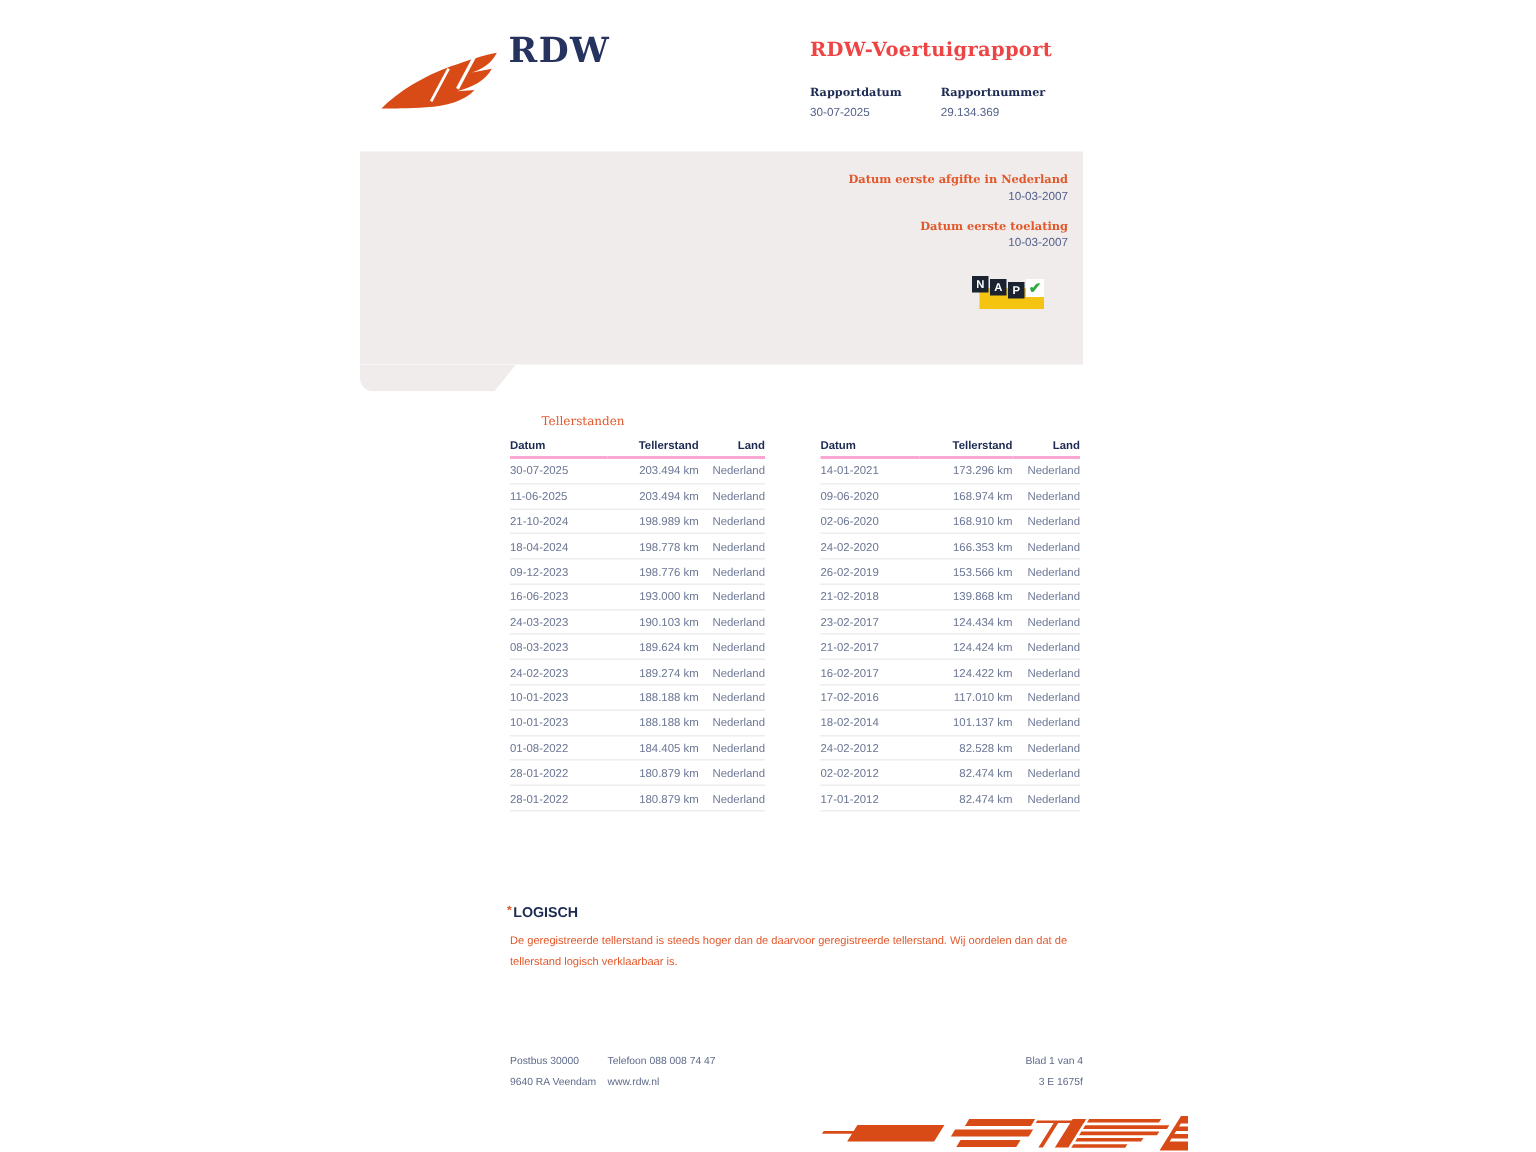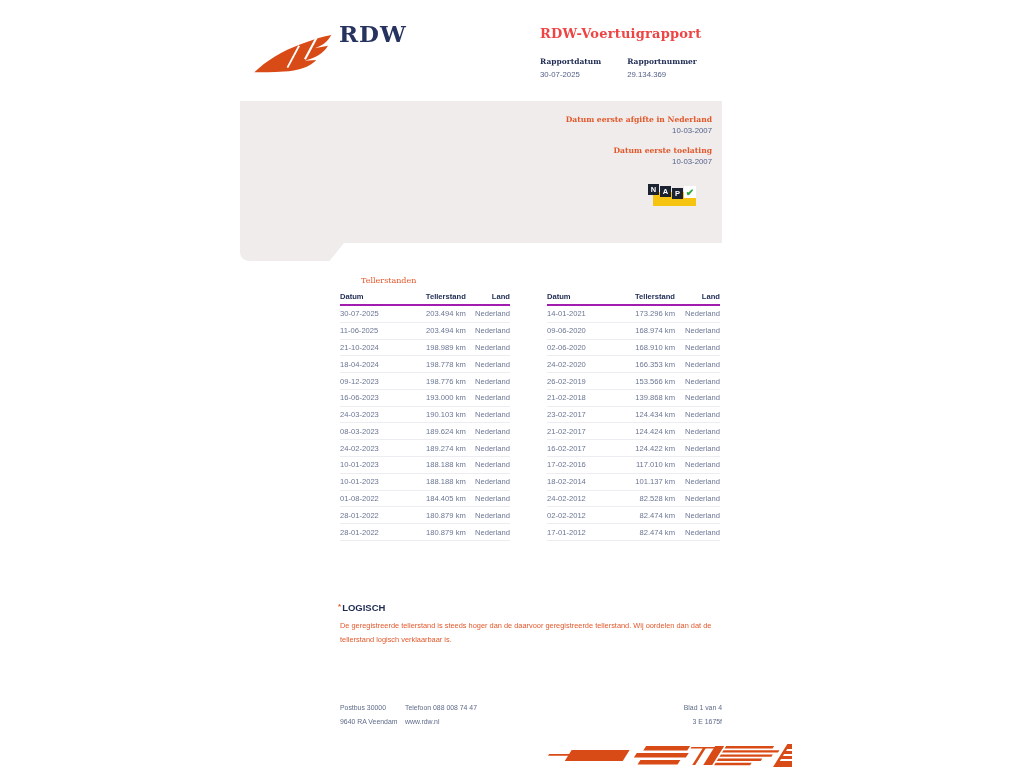--- a/index.html
+++ b/index.html
@@ -64,21 +64,21 @@
   
   .tbl-title{
     left:331px;top:276px;
     font-family:"DejaVu Serif",serif;font-size:8px;font-weight:400;color:#e2582b;margin-left:30px;
   }
   .km-table{border-collapse:collapse;table-layout:fixed;}
   .km-table-left{left:340px;top:290px;width:170px;}
   .km-table-right{left:547px;top:290px;width:173px;}
   .km-table th{
     font-size:7.6px;font-weight:700;color:#1d2a52;text-align:left;
-    padding:2px 0 3px 0;border-bottom:2px solid #a21caf;
+    padding:2px 0 3px 0;border-bottom:2px solid #f9a8d4;
   }
   .km-table td{
     font-size:7.6px;color:#6b7694;padding:3.4px 0;border-bottom:1px solid #ececf1;
   }
   .km-table th:nth-child(1),.km-table td:nth-child(1){width:38%;text-align:left;}
   .km-table th:nth-child(2),.km-table td:nth-child(2){width:36%;text-align:right;}
   .km-table th:nth-child(3),.km-table td:nth-child(3){width:26%;text-align:right;}
 
   
   .footnote{left:338px;top:602px;width:394px;}

